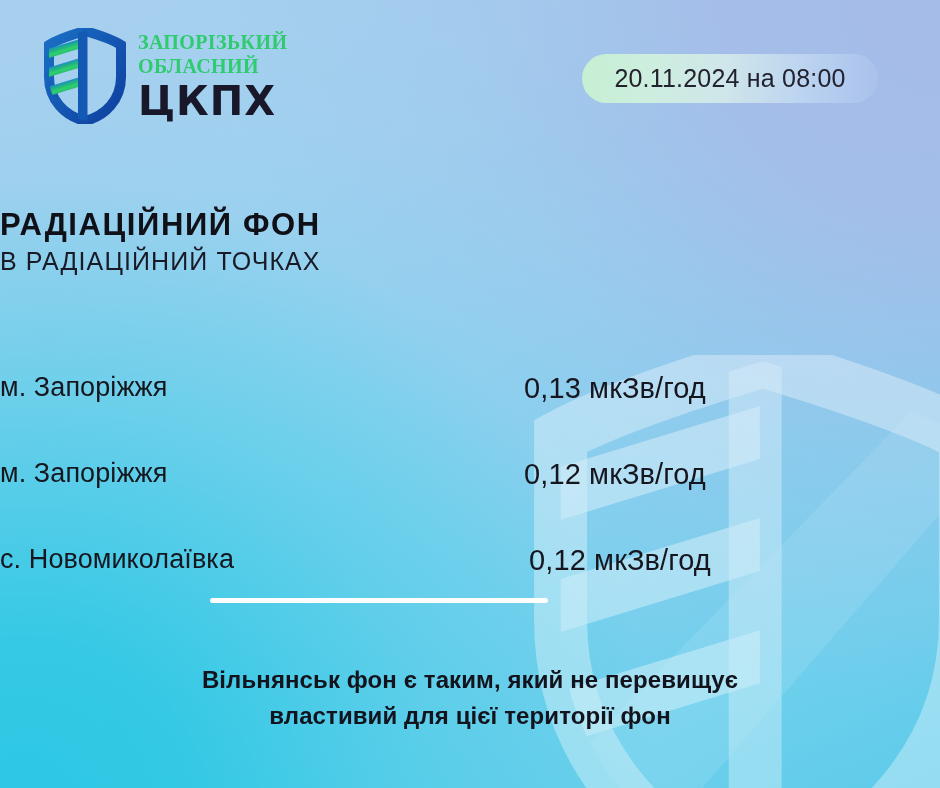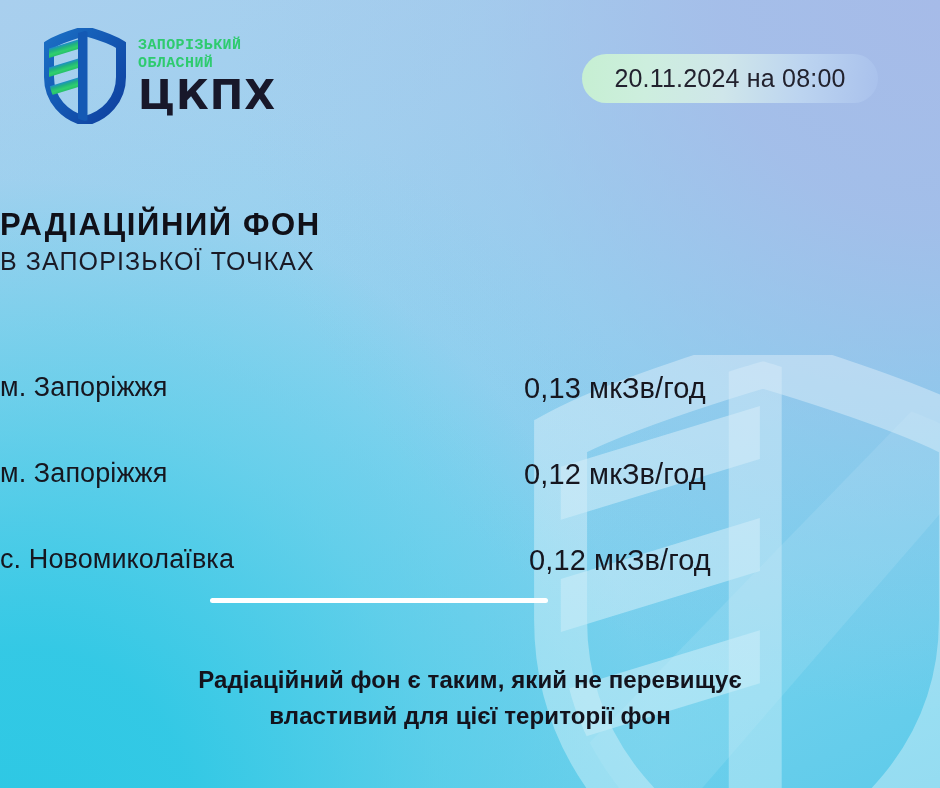--- a/index.html
+++ b/index.html
@@ -51,22 +51,22 @@
     height: 96px;
     flex: none;
   }
   .logo-text {
     display: flex;
     flex-direction: column;
     justify-content: center;
     line-height: 1;
   }
   .logo-sub {
-    font-family: Liberation Mono, monospace;
-    font-size: 15px;
+    font-family: Liberation Serif, serif;
+    font-size: 20px;
     font-weight: bold;
     letter-spacing: 0.4px;
     color: #2ecb6f;
     line-height: 1.18;
     white-space: nowrap;
   }
   .logo-main {
     font-family: "DejaVu Sans", sans-serif;
     font-size: 40px;
     font-weight: bold;
@@ -251,21 +251,21 @@
       <div class="logo-main">ЦКПХ</div>
     </div>
   </div>
 
   <div id="date-badge">
     <span id="date-badge-text">20.11.2024 на 08:00</span>
   </div>
 
   <div id="heading-block">
     <div id="title-main">РАДІАЦІЙНИЙ ФОН</div>
-    <div class="title-sub">В ЗАПОРІЗЬКОЇ ТОЧКАХ</div>
+    <div class="title-sub">В РАДІАЦІЙНИЙ ТОЧКАХ</div>
   </div>
 
   <div id="rows">
 
     <div class="row row-1">
       <div class="row-label">м. Запоріжжя</div>
       <div class="row-value">0,13 мкЗв/год</div>
     </div>
 
     <div class="row row-2">
@@ -276,17 +276,17 @@
     <div class="row row-3">
       <div class="row-label">с. Новомиколаївка</div>
       <div class="row-value">0,12 мкЗв/год</div>
     </div>
 
   </div>
 
   <div id="divider"></div>
 
   <div id="footer">
-    <div class="footer-line">Радіаційний фон є таким, який не перевищує</div>
+    <div class="footer-line">Вільнянськ фон є таким, який не перевищує</div>
     <div class="footer-line">властивий для цієї території фон</div>
   </div>
 
 </div>
 
 </body></html>

